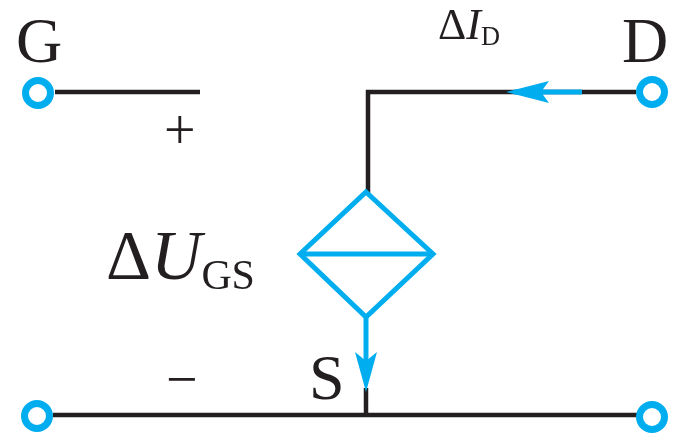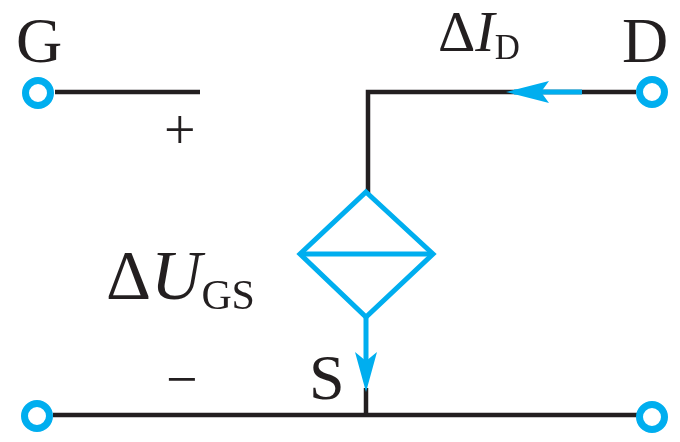--- a/index.html
+++ b/index.html
@@ -43,29 +43,29 @@
     fill: #ffffff;
     stroke-linejoin: miter;
   }
   .lbl {
     position: absolute;
     line-height: 1;
     white-space: nowrap;
     color: var(--ink-black);
   }
   .term { font-size: 64px; }
-  .math { font-size: 70px; margin-top: 20px; }
+  .math { font-size: 70px; }
   .sign { font-size: 56px; }
   .it { font-style: italic; }
   .sub {
     font-size: 0.60em;
     vertical-align: -0.24em;
     letter-spacing: -0.01em;
   }
-  .right-math { font-size: 58px; }
+  .right-math { font-size: 44px; }
 </style>
 </head>
 <body>
 
 <div class="stage">
 
   <svg class="circuit-svg" viewBox="0 0 680 442" aria-hidden="true">
 
     <line class="wire" x1="55" y1="92" x2="200" y2="92"></line>
 

